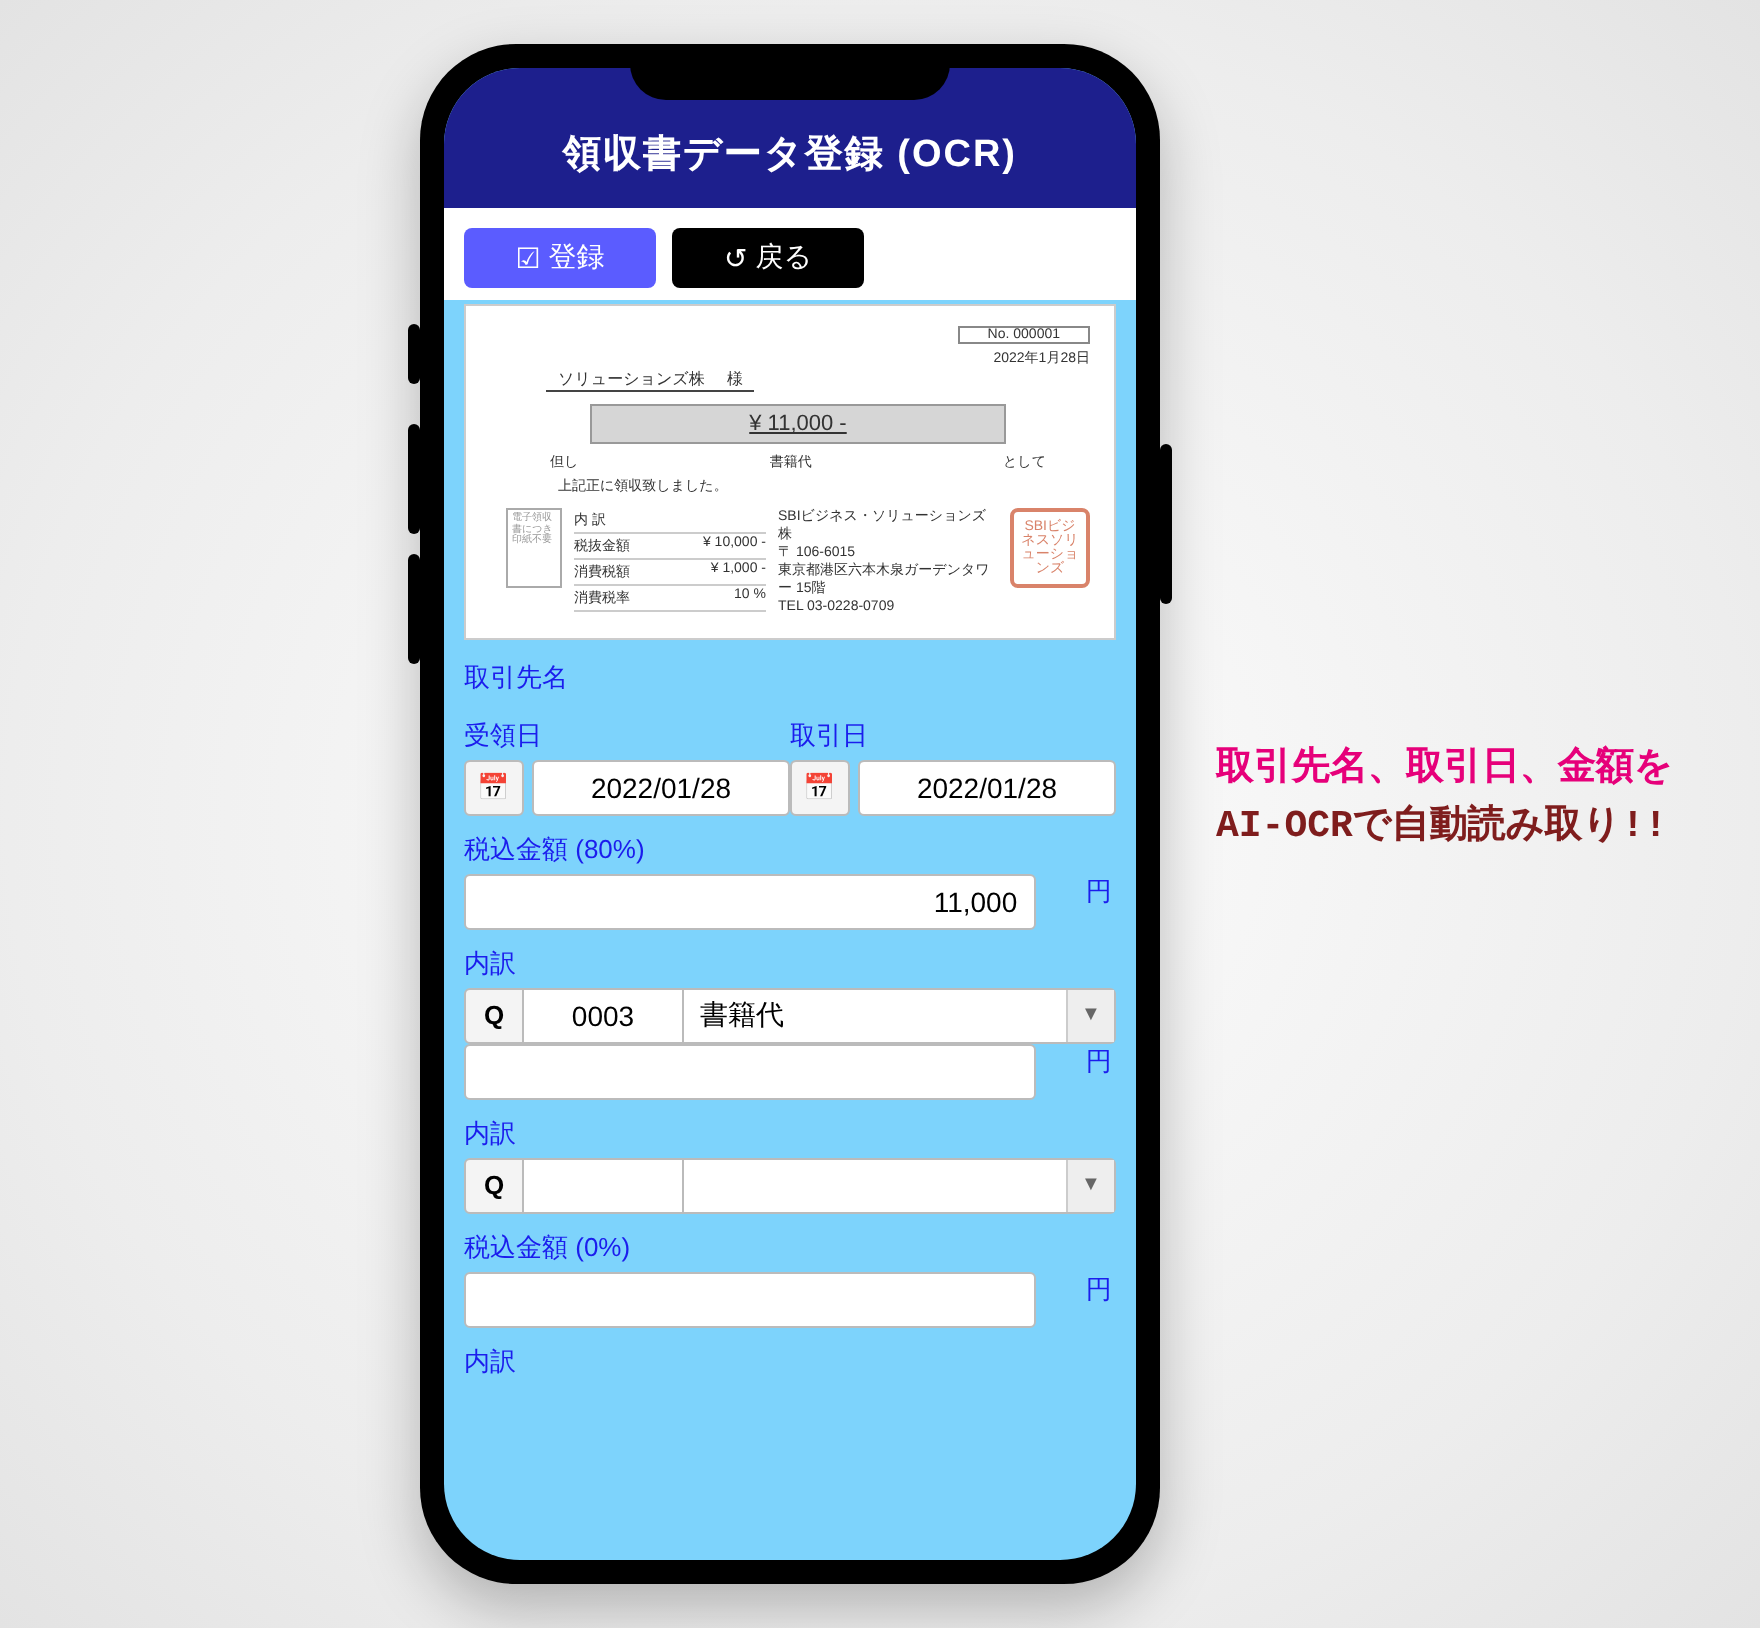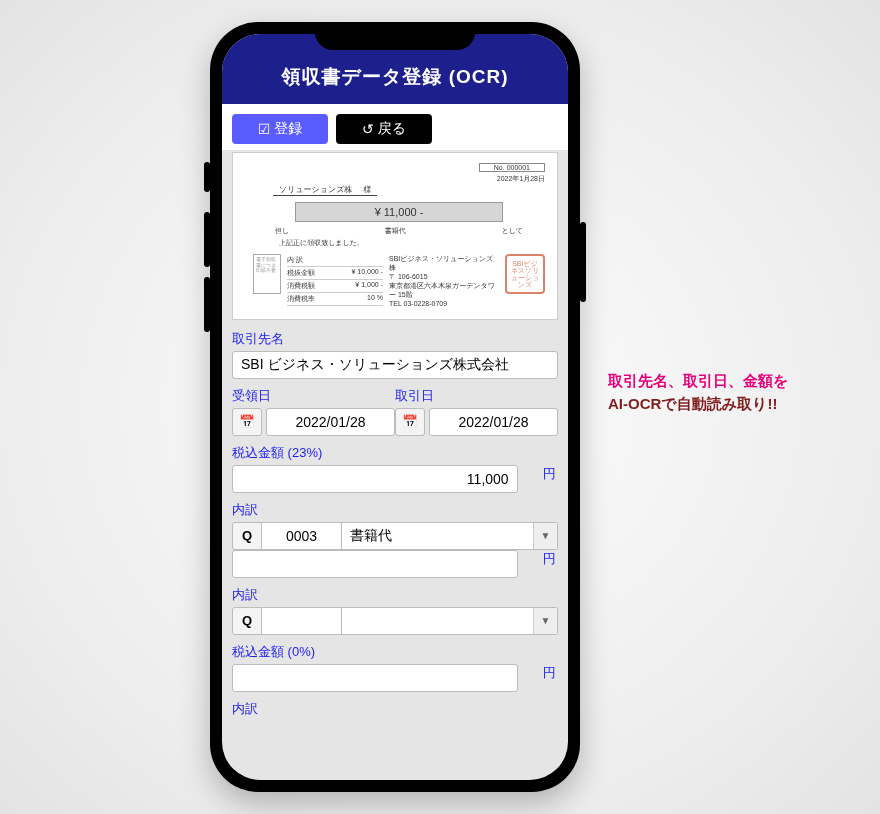--- a/index.html
+++ b/index.html
@@ -19,21 +19,21 @@
     width: 160px; height: 28px; background: #000; border-radius: 0 0 18px 18px; z-index: 5;
   }
   
   .side-btn { position: absolute; background:#000; border-radius:3px; }
   .sb-left1 { left:-6px; top:140px; width:6px; height:30px; }
   .sb-left2 { left:-6px; top:190px; width:6px; height:55px; }
   .sb-left3 { left:-6px; top:255px; width:6px; height:55px; }
   .sb-right { right:-6px; top:200px; width:6px; height:80px; }
 
   .screen {
-    width: 100%; height: 100%; background: #e5e5e5; border-radius: 38px;
+    width: 100%; height: 100%; background: #7dd3fc; border-radius: 38px;
     overflow: hidden; display: flex; flex-direction: column;
   }
   .header {
     background: #1d1f8d; color: #fff; text-align: center; font-weight: bold;
     padding: 30px 8px 14px; font-size: 19px; letter-spacing: 1px;
   }
   .toolbar { display: flex; gap: 8px; padding: 10px 10px 6px; background:#fff; }
   .btn {
     border: none; border-radius: 4px; padding: 6px 0; font-size: 14px;
     display: flex; align-items: center; justify-content: center; gap: 4px;
@@ -47,21 +47,21 @@
   .receipt {
     border:1px solid #ccc; background:#fff; padding:10px 12px 10px 20px; margin:2px 0 10px;
     font-size:8px; color:#333; position:relative;
   }
   .rc-topright { text-align:right; font-size:7px; }
   .rc-no { display:inline-block; border:1px solid #888; padding:0 14px; margin-bottom:2px; }
   .rc-title { text-align:center; font-size:12px; letter-spacing:10px; margin:4px 0 6px; padding-left:10px; }
   .rc-to { border-bottom:1px solid #444; display:inline-block; padding:0 6px; margin-left:20px; }
   .rc-amount {
     background:#d6d6d6; border:1px solid #999; text-align:center; font-size:11px;
-    padding:3px 0; margin:6px 42px 4px;
+    padding:3px 0; margin:6px 42px 4px;text-decoration:underline;
   }
   .rc-row { display:flex; justify-content:space-between; font-size:7px; margin:2px 22px; }
   .rc-note { font-size:7px; margin:2px 0 6px 26px; }
   .rc-lower { display:flex; gap:6px; align-items:flex-start; }
   .rc-stampbox { border:1px solid #aaa; width:28px; height:40px; font-size:5px; color:#999; padding:2px; line-height:1.1; }
   .rc-table { flex:1; }
   .rc-tr { display:flex; justify-content:space-between; border-bottom:1px solid #ccc; font-size:7px; padding:1px 0; }
   .rc-issuer { font-size:7px; line-height:1.3; width:110px; }
   .rc-seal {
     width:40px; height:40px; border:2px solid #d9836a; border-radius:4px; color:#d9836a;
@@ -92,21 +92,21 @@
   .sel-wrap { position:relative; flex:1; }
   .sel { border-left:none; border-radius:0 3px 3px 0; appearance:none; padding-right:26px; }
   .sel-chevron {
     position:absolute; right:1px; top:1px; bottom:1px; width:24px; background:#eee;
     border-left:1px solid #ccc; display:flex; align-items:center; justify-content:center;
     color:#666; font-size:10px; pointer-events:none;
   }
 
   
   .callout {
-    position:absolute; left:608px; top:370px; font-size:15px; font-weight:bold; line-height:1.5;
+    position:absolute; left:608px; top:370px; font-size:19px; font-weight:bold; line-height:1.5;font-family:Liberation Mono, monospace;
   }
   .callout .l1 { color:#e6007a; }
   .callout .l2 { color:#7f1d1d; }
 </style>
 </head>
 <body>
 
 <div class="phone">
   <div class="side-btn sb-left1"></div>
   <div class="side-btn sb-left2"></div>
@@ -170,42 +170,41 @@
             <div>〒 106-6015</div>
             <div>東京都港区六本木泉ガーデンタワー 15階</div>
             <div>TEL 03-0228-0709</div>
           </div>
           <div class="rc-seal">SBIビジネスソリューションズ</div>
         </div>
       </div>
 
       
       <div class="fld-label">取引先名</div>
-      <input class="input" value="SBI ビジネス・ソリューションズ株式会社" style="">
 
       
       <div class="date-row">
         <div class="date-col">
           <div class="fld-label">受領日</div>
           <div class="date-wrap">
             <div class="icon-btn">📅</div>
             <input class="input date-input" value="2022/01/28" style="">
           </div>
         </div>
         <div class="date-col">
           <div class="fld-label">取引日</div>
           <div class="date-wrap">
             <div class="icon-btn">📅</div>
             <input class="input date-input" value="2022/01/28" style="">
           </div>
         </div>
       </div>
 
       
-      <div class="fld-label">税込金額 (23%)</div>
+      <div class="fld-label">税込金額 (80%)</div>
       <div class="amount-row">
         <input class="input amount-input" value="11,000" style="">
         <div class="yen">円</div>
       </div>
 
       
       <div class="fld-label">内訳</div>
       <div class="breakdown-row">
         <div class="icon-btn">
             <b>Q</b>

